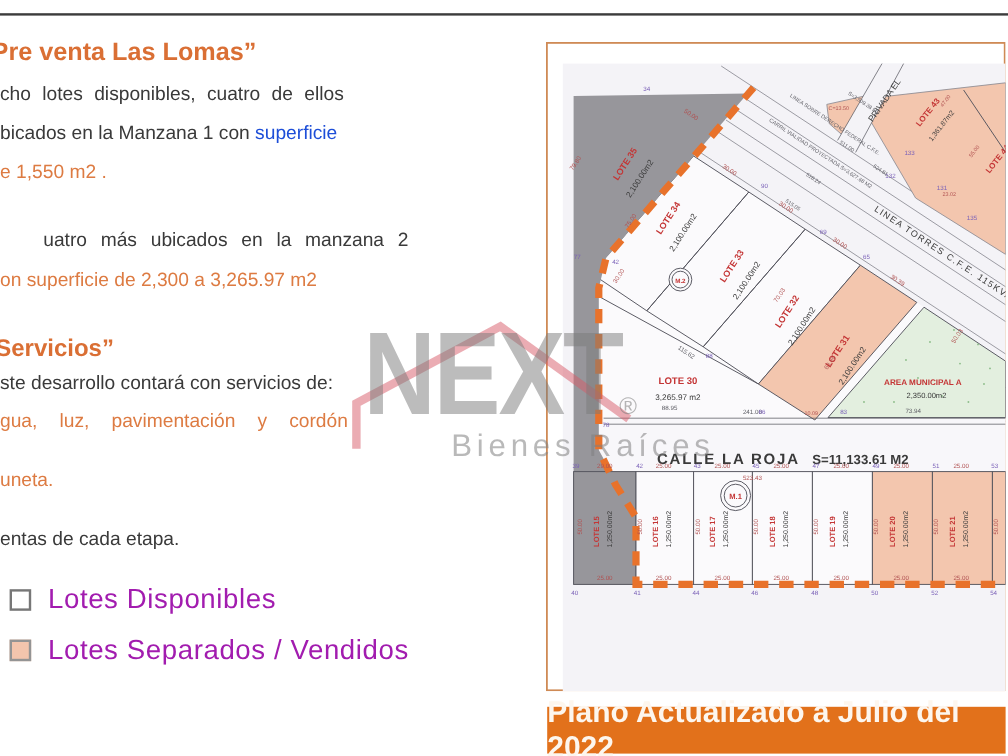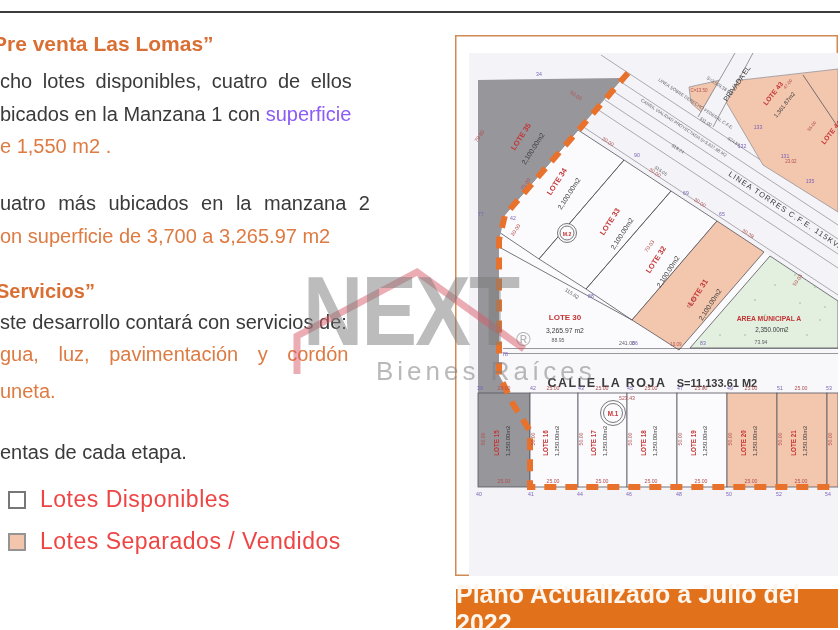--- a/index.html
+++ b/index.html
@@ -1,31 +1,31 @@
 <!DOCTYPE html>
 <html><head>
 <meta charset="utf-8">
 <style>
   html,body{margin:0;padding:0;}
   body{width:840px;height:630px;position:relative;overflow:hidden;background:#ffffff;
        font-family:"Liberation Sans",sans-serif;}
   .top-rule{position:absolute;left:0;top:11px;width:840px;height:2px;background:#3c3c3c;}
   
   .left-panel{position:absolute;left:0;top:0;width:456px;height:554px;overflow:hidden;}
-  .tl{position:absolute;left:0;white-space:nowrap;font-size:20px;color:#3a3a3a;}
+  .tl{position:absolute;left:0;white-space:nowrap;font-size:16px;color:#3a3a3a;}
   .tl.orange{color:#dd7b42;}
-  .tl .orange{color:#8b5cf6;}
+  .tl .orange{color:#1d4ed8;}
   .title{top:32px;left:-7px;font-size:21px;font-weight:bold;color:#da6f34;}
   .h2{top:280px;left:-4px;font-size:20px;font-weight:bold;color:#da6f34;}
-  .ws1{word-spacing:5px;}.ws2{word-spacing:7px;}.ws3{word-spacing:14px;}
+  .ws1{word-spacing:5px;}.ws2{word-spacing:7px;padding-left:36px;}.ws3{word-spacing:14px;}
   .legend-row{position:absolute;left:8px;display:flex;align-items:center;gap:14px;}
   .lg1{top:486px;}.lg2{top:528px;}
   .swatch{width:18px;height:18px;border:2px solid #777;box-sizing:border-box;background:#fff;}
   .swatch.sold{background:#f3c5ad;border-color:#949494;}
-  .legend-label{font-size:23px;color:#ef4444;letter-spacing:.5px;}
+  .legend-label{font-size:23px;color:#a21caf;letter-spacing:.5px;}
   
   .map-svg{position:absolute;left:455px;top:35px;}
   svg{font-family:"Liberation Sans",sans-serif;}
   svg text{text-anchor:middle;}
   .t-red{fill:#c43535;font-weight:bold;}
   .t-dk{fill:#3a3a3a;}
   .t-dim{fill:#b05050;}
   .t-dimg{fill:#5f5f66;}
   .t-pt{fill:#7b62b8;}
   .s4{font-size:4.5px;}.s5{font-size:5.2px;}.s55{font-size:5.8px;}
@@ -52,27 +52,27 @@
 <div class="top-rule"></div>
 
 <div class="left-panel">
   <div class="tl title">Pre venta Las Lomas”</div>
 
   <div class="tl ws1" style="top:70px">cho lotes disponibles, cuatro de ellos</div>
   <div class="tl" style="top:103px"><span>bicados en la Manzana 1 con </span><span class="orange">superficie</span></div>
   <div class="tl orange" style="top:135px">e 1,550 m2 .</div>
 
   <div class="tl ws2" style="top:192px">uatro más ubicados en la manzana 2</div>
-  <div class="tl orange" style="top:225px">on superficie de 3,700 a 3,265.97 m2</div>
+  <div class="tl orange" style="top:225px">on superficie de 2,300 a 3,265.97 m2</div>
 
   <div class="tl h2">Servicios”</div>
 
   <div class="tl orange ws3" style="top:343px">gua, luz, pavimentación y cordón</div>
   <div class="tl" style="top:311px">ste desarrollo contará con servicios de:</div>
-  <div class="tl orange" style="top:380px">uneta.</div>
+  <div class="tl orange" style="top:392px">uneta.</div>
   <div class="tl" style="top:441px">entas de cada etapa.</div>
 
   <div class="legend-row lg1">
     <div class="swatch"></div>
     <div class="legend-label">Lotes Disponibles</div>
   </div>
   <div class="legend-row lg2">
     <div class="swatch sold"></div>
     <div class="legend-label">Lotes Separados / Vendidos</div>
   </div>

